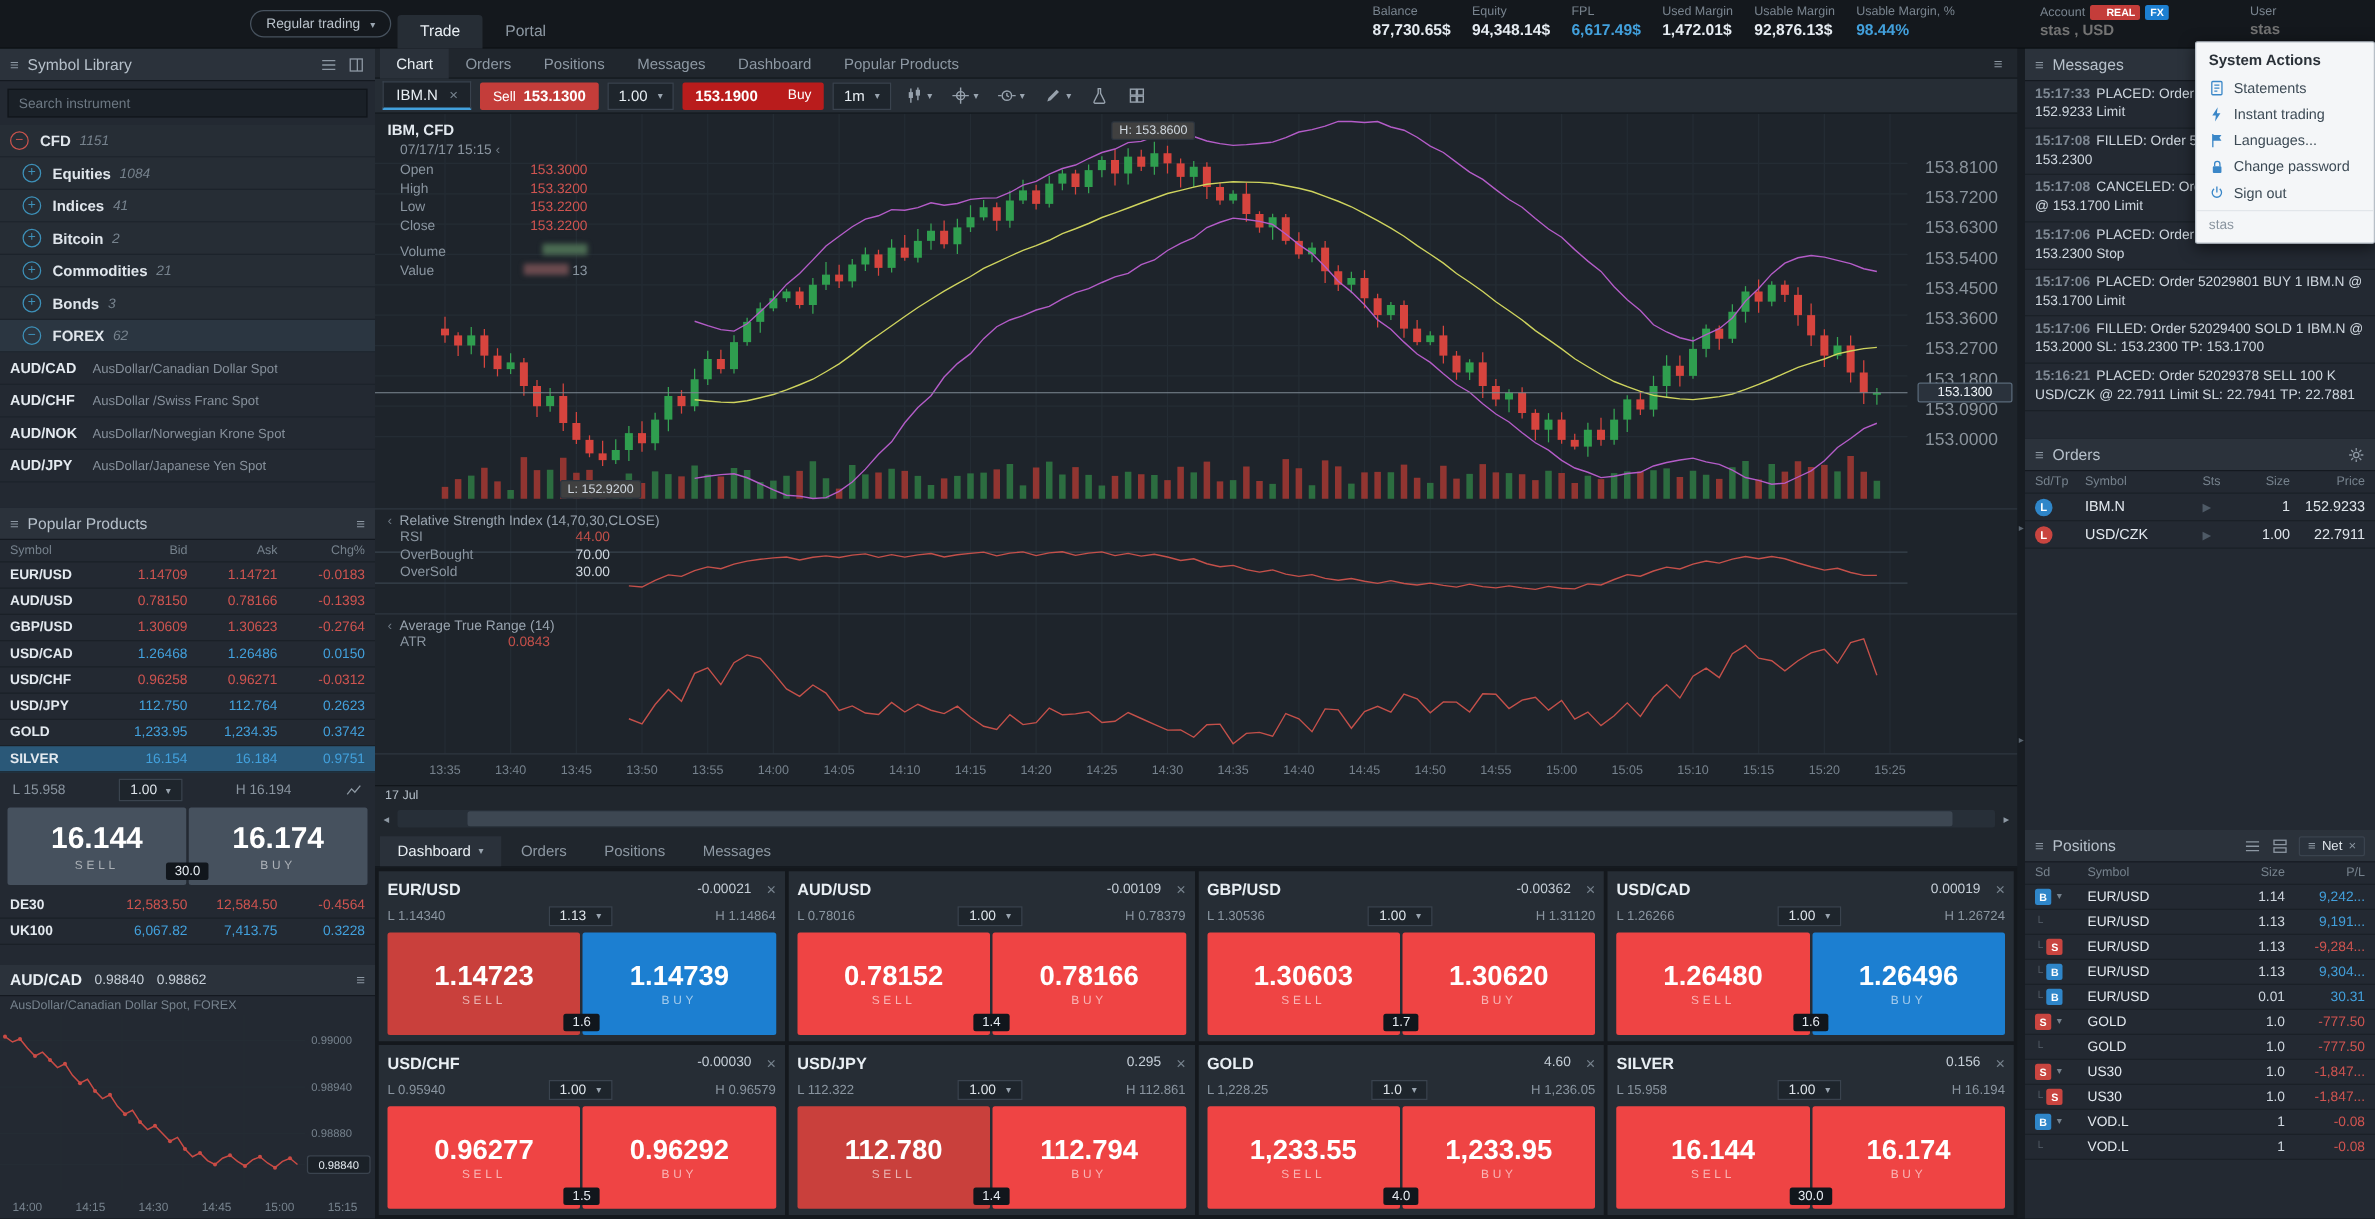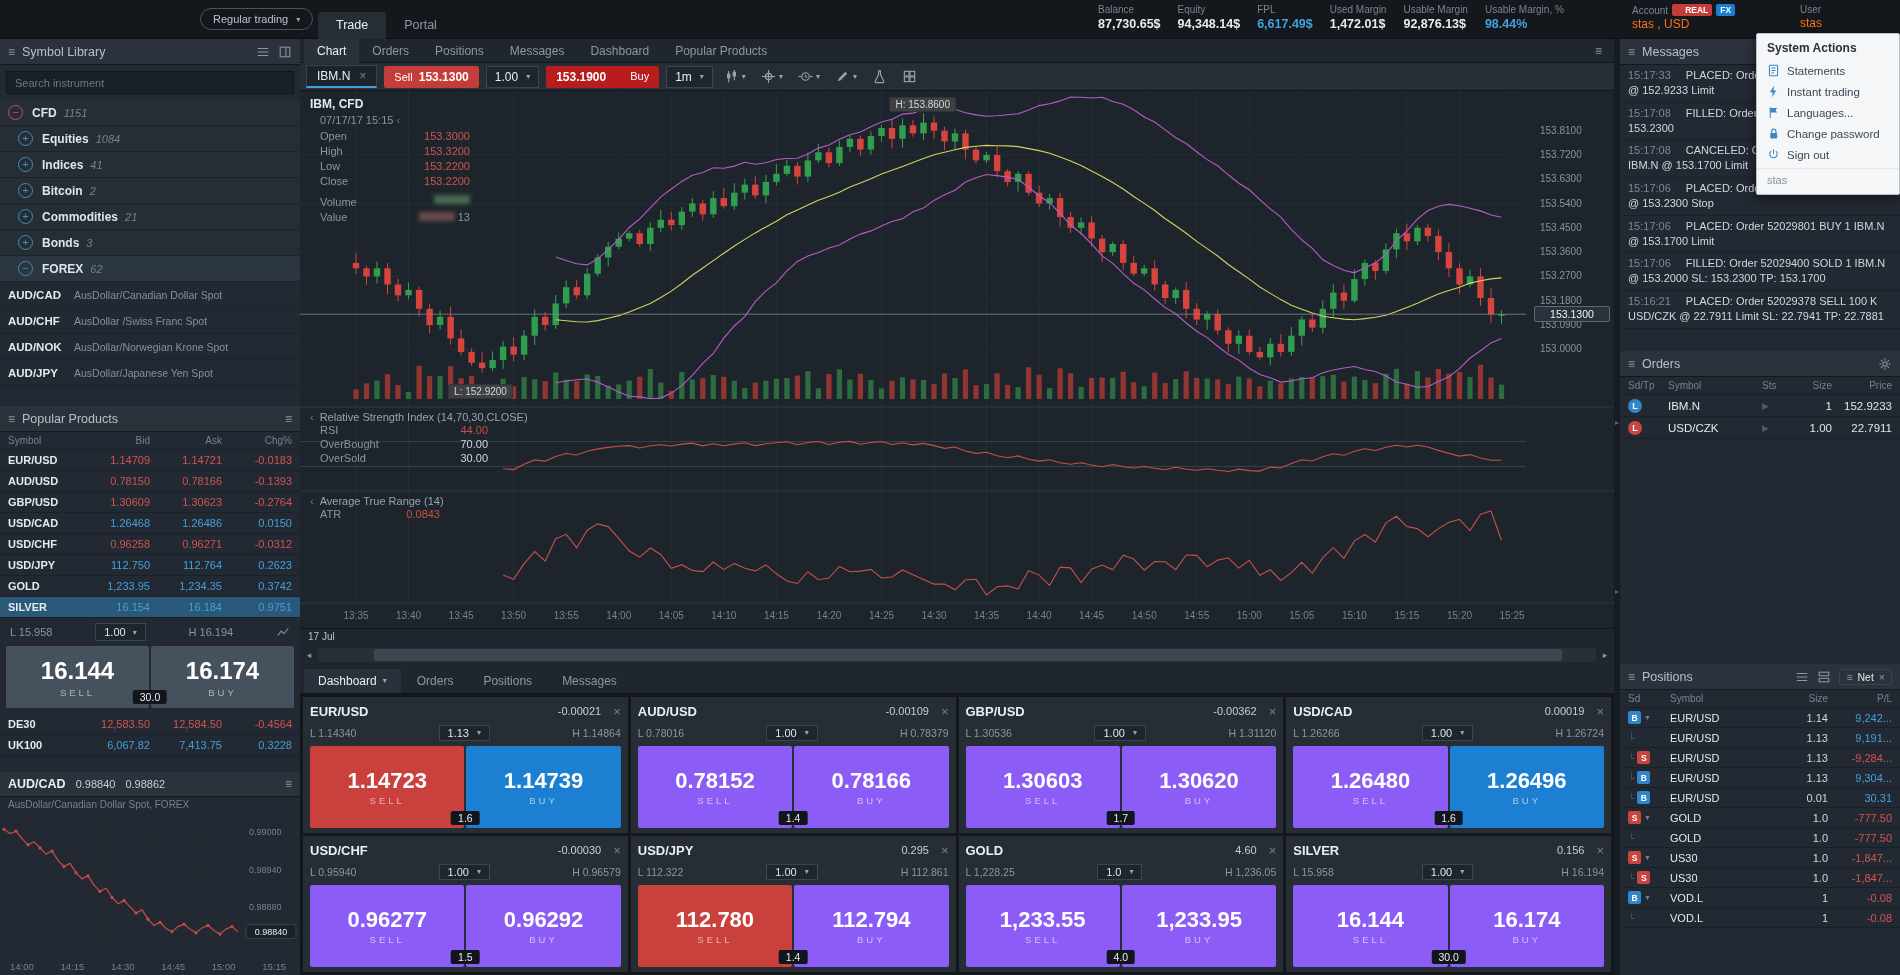--- a/index.html
+++ b/index.html
@@ -16,21 +16,21 @@
              display:flex;align-items:center;gap:8px;padding:0 12px;color:#b9c2cb;font-size:11px;cursor:pointer;}
   .main-tabs{position:absolute;left:318px;top:12px;display:flex;height:27px;}
   .main-tab{padding:0 18px;line-height:27px;color:#8d98a3;font-size:12.5px;cursor:pointer;}
   .main-tab.active{background:#262d35;color:#e8eef3;border-radius:3px 3px 0 0;}
   .stats{position:absolute;left:1098px;top:4px;display:flex;gap:17px;}
   .stat-label{font-size:10px;color:#79848f;white-space:nowrap;}
   .stat-value{font-size:12.5px;font-weight:bold;color:#e6ecf2;margin-top:2px;white-space:nowrap;}
   .stat-value.accent{color:#42a0dc;}
   .acct{position:absolute;top:4px;}
   .acct-l{font-size:10px;color:#79848f;display:flex;align-items:center;gap:4px;}
-  .acct-v{font-size:12px;color:#f97316;margin-top:1px;white-space:nowrap;}
+  .acct-v{font-size:12px;color:#737373;margin-top:1px;white-space:nowrap;font-weight:bold;}
   .badge{font-size:8.5px;font-weight:bold;color:#fff;padding:1px 4px;border-radius:2px;}
   .badge.real{background:#c43d3a;padding-left:13px;}
   .badge.fx{background:#1c7fd1;}
 
   
   .panel{position:absolute;left:0;right:0;background:#232932;overflow:hidden;}
   .p-head{height:26px;background:#2b323b;border-bottom:1px solid #141920;display:flex;align-items:center;padding:0 8px;gap:7px;}
   .p-title{font-size:12.5px;color:#b6c0ca;}
   .p-right{margin-left:auto;display:flex;gap:8px;align-items:center;}
   .gicon{width:14px;height:14px;stroke:#8d98a3;stroke-width:1.2;fill:none;cursor:pointer;}
@@ -134,21 +134,21 @@
   .v-up{color:#b45cc8;}
   .pane-title{color:#99a4af;font-size:11px;}
   .chv{color:#707b86;margin-right:6px;}
   .rsi-legend{position:absolute;left:10px;top:320px;font-size:11px;z-index:3;pointer-events:none;}
   .atr-legend{position:absolute;left:10px;top:404px;font-size:11px;z-index:3;pointer-events:none;}
   .ind-row{display:flex;width:168px;justify-content:space-between;margin-left:10px;line-height:14px;}
   .ind-row .k{color:#8a95a0;}
   .ind-row .v{color:#cfd7df;}
   .ind-row .v.red{color:#c4504a;}
   .y-axis{position:absolute;top:0;right:0;width:86px;bottom:25px;pointer-events:none;z-index:2;}
-  .y-lab{position:absolute;left:12px;color:#8a939c;font-size:10px;text-align:center;}
+  .y-lab{position:absolute;left:12px;color:#8a939c;font-size:14px;text-align:center;}
   .price-tag{position:absolute;right:4px;width:76px;text-align:center;background:#2a323c;border:1px solid #5a6a7a;
              color:#eef3f8;font-size:10.5px;padding:1px 0;border-radius:2px;z-index:4;}
   .marker{position:absolute;background:#404040;color:#cfd7df;font-size:10px;padding:1px 5px;border-radius:2px;
           border:1px solid #2c343e;z-index:3;white-space:nowrap;}
 
   .chart-scroll{position:absolute;top:589px;left:0;right:0;height:40px;background:#20262d;border-top:1px solid #11161b;}
   .scroll-label{position:absolute;left:8px;top:2px;font-size:10px;color:#b6c0ca;}
   .scroll-track{position:absolute;left:18px;right:18px;top:19px;height:14px;background:#272f38;border-radius:2px;}
   .scroll-thumb{position:absolute;left:56px;right:34px;top:1px;bottom:1px;background:#3d4752;border-radius:2px;cursor:pointer;}
   .scroll-arrow{position:absolute;top:19px;width:14px;height:14px;color:#8d98a3;font-size:9px;
@@ -165,36 +165,36 @@
   .tile{background:#262d35;position:relative;padding:4px 7px 5px;display:flex;flex-direction:column;}
   .tile-head{display:flex;align-items:center;height:20px;}
   .tile-sym{font-size:13px;font-weight:bold;color:#e8eef3;}
   .tile-chg{margin-left:auto;font-size:11px;}
   .tile-close{color:#76828d;margin-left:12px;cursor:pointer;font-size:13px;}
   .tile-sub{display:flex;align-items:center;justify-content:space-between;height:23px;font-size:10.5px;color:#8a95a0;}
   .tile-size{border:1px solid #3a434e;background:#1e252c;padding:1px 8px;color:#dfe5eb;display:flex;gap:8px;align-items:center;
              font-size:11px;cursor:pointer;}
   .tile-btns{flex:1;display:flex;gap:2px;position:relative;margin-top:2px;}
   .tile-btn{flex:1;display:flex;flex-direction:column;align-items:center;justify-content:center;border-radius:2px;
-            cursor:pointer;background:#8b5cf6;}
+            cursor:pointer;background:#ef4444;}
   .tile-btn.red{background:#c9403c;}
   .tile-btn.blue{background:#1c7fd1;}
   .tb-price{font-size:22px;font-weight:bold;color:#fff;}
   .tb-side{font-size:9.5px;color:rgba(255,255,255,.6);letter-spacing:3px;margin-top:1px;}
   .tile-spread{position:absolute;left:50%;bottom:3px;transform:translateX(-50%);background:#11161c;color:#e6ecf2;
                font-size:10.5px;padding:1px 7px;border-radius:2px;}
 
   
   .divider-v{position:absolute;right:280px;top:39px;width:6px;bottom:0;background:#171c22;display:flex;
              flex-direction:column;align-items:center;justify-content:center;gap:160px;color:#5a6570;font-size:8px;}
   .right{position:absolute;right:0;top:39px;width:280px;bottom:0;background:#1d232a;}
   .msgs{top:0;height:312px;}
   .msg-list{position:absolute;top:26px;left:0;right:0;bottom:0;overflow:hidden;}
   .msg{padding:3px 8px 4px;border-bottom:1px solid #1a2027;font-size:11px;line-height:1.35;max-height:44px;overflow:hidden;cursor:pointer;}
-  .msg-time{color:#7e8893;margin-right:15px;}
+  .msg-time{color:#7e8893;margin-right:5px;font-weight:bold;}
   .msg-text{color:#cfd7df;}
   .vsb{position:absolute;right:1px;top:30px;width:4px;height:90px;background:#39434e;border-radius:2px;}
   .ords{top:312px;height:313px;}
   .tbl-cols{display:grid;height:18px;align-items:center;font-size:10px;color:#76828d;padding:0 8px;border-bottom:1px solid #1a2027;}
   .ord-grid{grid-template-columns:40px 1fr 28px 42px 60px;}
   .ord-row{display:grid;grid-template-columns:40px 1fr 28px 42px 60px;height:22px;align-items:center;padding:0 8px;
            border-bottom:1px solid #1a2027;font-size:11.5px;cursor:pointer;}
   .side-dot{width:14px;height:14px;border-radius:50%;color:#fff;font-size:9px;font-weight:bold;
             display:flex;align-items:center;justify-content:center;}
   .side-dot.buy{background:#2f86c9;}

